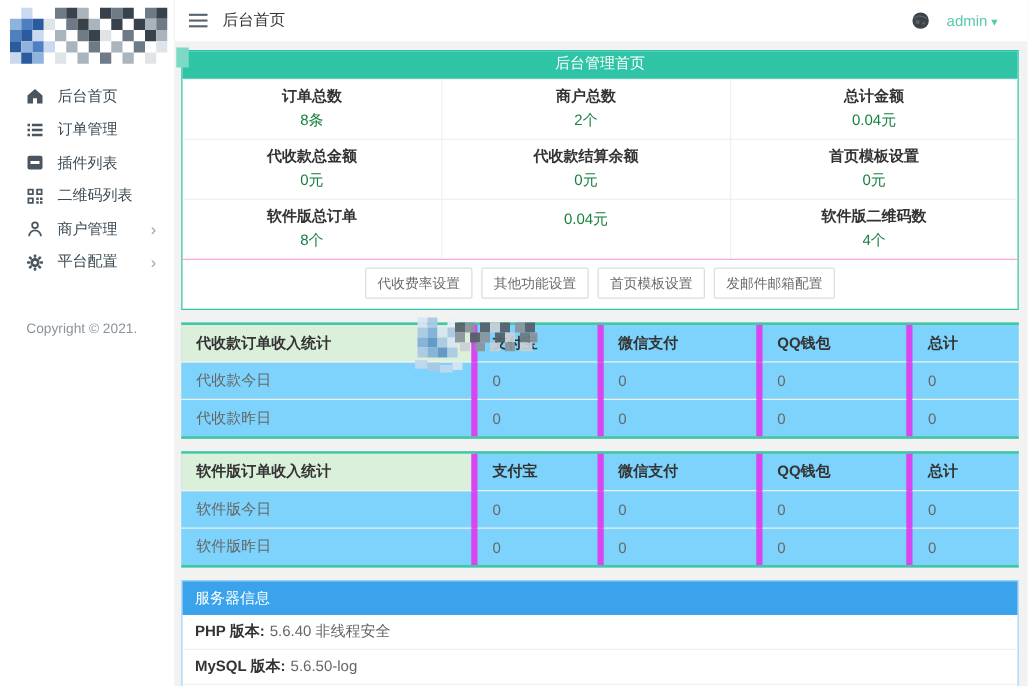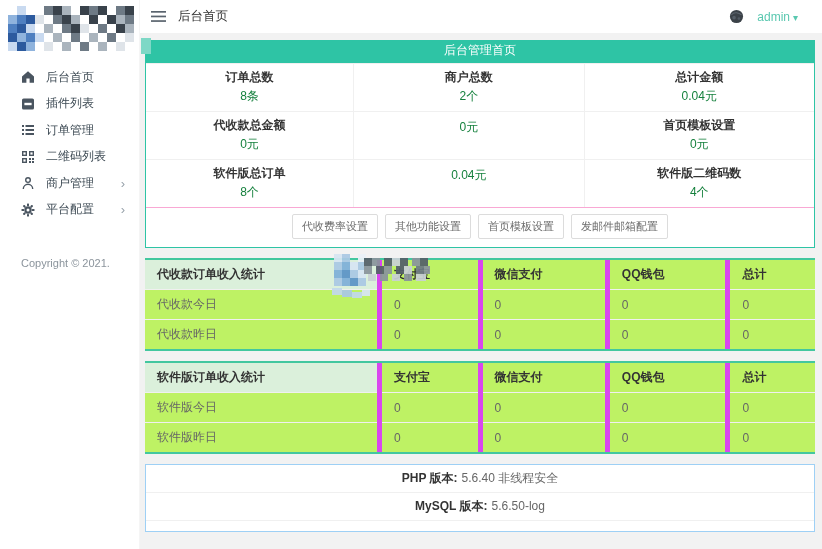--- a/index.html
+++ b/index.html
@@ -66,34 +66,34 @@
     display:flex; justify-content:center; gap:7px;
   }
   .mini-btn {
     font-size:11px; color:#6b6b6b; background:#fff;
     border:1px solid #dcdcdc; border-radius:2px; padding:4px 9px; cursor:pointer;
     font-family:inherit;
   }
 
   
   .income-table {
-    margin-top:10px; background:#bef264;
+    margin-top:10px; background:#7dd3fc;
     border-top:2px solid #43c79f; border-bottom:2px solid #43c79f;
   }
   .income-table table { width:100%; border-collapse:collapse; font-size:12px; table-layout:fixed; }
   .income-table th, .income-table td { padding:6px 12px; text-align:left; }
   .income-table th { color:#333; font-weight:bold; }
   .income-table th.tbl-title { background:#dbf0db; }
   .income-table th + th, .income-table td + td { border-left:5px solid #d946ef; }
   .income-table td { color:#666; border-top:1px solid #f0f0f0; }
 
   
   .server-panel { margin-top:10px; background:#fff; border:1px solid #9ed0f5; }
   .server-hd { background:#3aa3ec; color:#fff; font-size:12px; padding:5px 10px; }
-  .server-row { padding:5px 10px; border-bottom:1px solid #f0f0f0; font-size:12px;text-align:center; }
+  .server-row { padding:5px 10px; border-bottom:1px solid #f0f0f0; font-size:12px; }
   .server-row:last-child { border-bottom:none; }
   .server-label { font-weight:bold; color:#333; }
   .server-value { color:#666; margin-left:4px; }
 
   
   .watermark { position:absolute; left:330px; top:250px; width:112px; height:58px; z-index:5; opacity:.93; pointer-events:none; }
 </style>
 </head>
 <body>
 
@@ -154,39 +154,39 @@
     <div class="menu-item">
       <span class="mi-icon">
         <svg viewBox="0 0 14 14" width="14" height="14">
             <path d="M7 1.2 13 6.4 V12.8 H8.6 V8.6 H5.4 V12.8 H1 V6.4 Z" fill="#4a5560"></path>
           </svg>
       </span>
       <span class="mi-label">后台首页</span>
     </div>
     <div class="menu-item">
       <span class="mi-icon">
-        <svg viewBox="0 0 14 14" width="14" height="14">
-            <rect x="1" y="1.5" width="12" height="11" rx="1.6" fill="#4a5560"></rect>
-            <rect x="3.4" y="5.8" width="7.2" height="2.4" fill="#fff"></rect>
-          </svg>
-      </span>
-      <span class="mi-label">插件列表</span>
-    </div>
-    <div class="menu-item">
-      <span class="mi-icon">
         <svg viewBox="0 0 14 14" width="14" height="14" fill="#4a5560">
             <rect x="1" y="2" width="2" height="2"></rect>
             <rect x="4.5" y="2" width="8.5" height="2"></rect>
             <rect x="1" y="6" width="2" height="2"></rect>
             <rect x="4.5" y="6" width="8.5" height="2"></rect>
             <rect x="1" y="10" width="2" height="2"></rect>
             <rect x="4.5" y="10" width="8.5" height="2"></rect>
           </svg>
       </span>
       <span class="mi-label">订单管理</span>
+    </div>
+    <div class="menu-item">
+      <span class="mi-icon">
+        <svg viewBox="0 0 14 14" width="14" height="14">
+            <rect x="1" y="1.5" width="12" height="11" rx="1.6" fill="#4a5560"></rect>
+            <rect x="3.4" y="5.8" width="7.2" height="2.4" fill="#fff"></rect>
+          </svg>
+      </span>
+      <span class="mi-label">插件列表</span>
     </div>
     <div class="menu-item">
       <span class="mi-icon">
         <svg viewBox="0 0 14 14" width="14" height="14" fill="#4a5560">
             <rect x="1" y="1" width="5" height="5"></rect>
             <rect x="2.4" y="2.4" width="2.2" height="2.2" fill="#fff"></rect>
             <rect x="8" y="1" width="5" height="5"></rect>
             <rect x="9.4" y="2.4" width="2.2" height="2.2" fill="#fff"></rect>
             <rect x="1" y="8" width="5" height="5"></rect>
             <rect x="2.4" y="9.4" width="2.2" height="2.2" fill="#fff"></rect>
@@ -273,20 +273,21 @@
         </div>
       <div class="stat-cell">
           <div class="stat-label">总计金额</div>
           <div class="stat-value">0.04元</div>
         </div>
       <div class="stat-cell">
           <div class="stat-label">代收款总金额</div>
           <div class="stat-value">0元</div>
         </div>
       <div class="stat-cell">
+          <div class="stat-label">代收款结算余额</div>
           <div class="stat-value">0元</div>
         </div>
       <div class="stat-cell">
           <div class="stat-label">首页模板设置</div>
           <div class="stat-value">0元</div>
         </div>
       <div class="stat-cell">
           <div class="stat-label">软件版总订单</div>
           <div class="stat-value">8个</div>
         </div>
@@ -370,20 +371,21 @@
         <td>0</td>
         <td>0</td>
         <td>0</td>
         <td>0</td>
       </tr>
     </tbody>
       </table>
   </div>
 
   <div class="server-panel">
+    <div class="server-hd">服务器信息</div>
     <div class="server-row"><span class="server-label">PHP 版本:</span><span class="server-value">5.6.40 非线程安全</span></div>
     <div class="server-row"><span class="server-label">MySQL 版本:</span><span class="server-value">5.6.50-log</span></div>
     <div class="server-row"></div>
 
   </div>
 </div>
 
 <div class="watermark">
   <svg width="112" height="58" viewBox="0 0 112 58">
 

